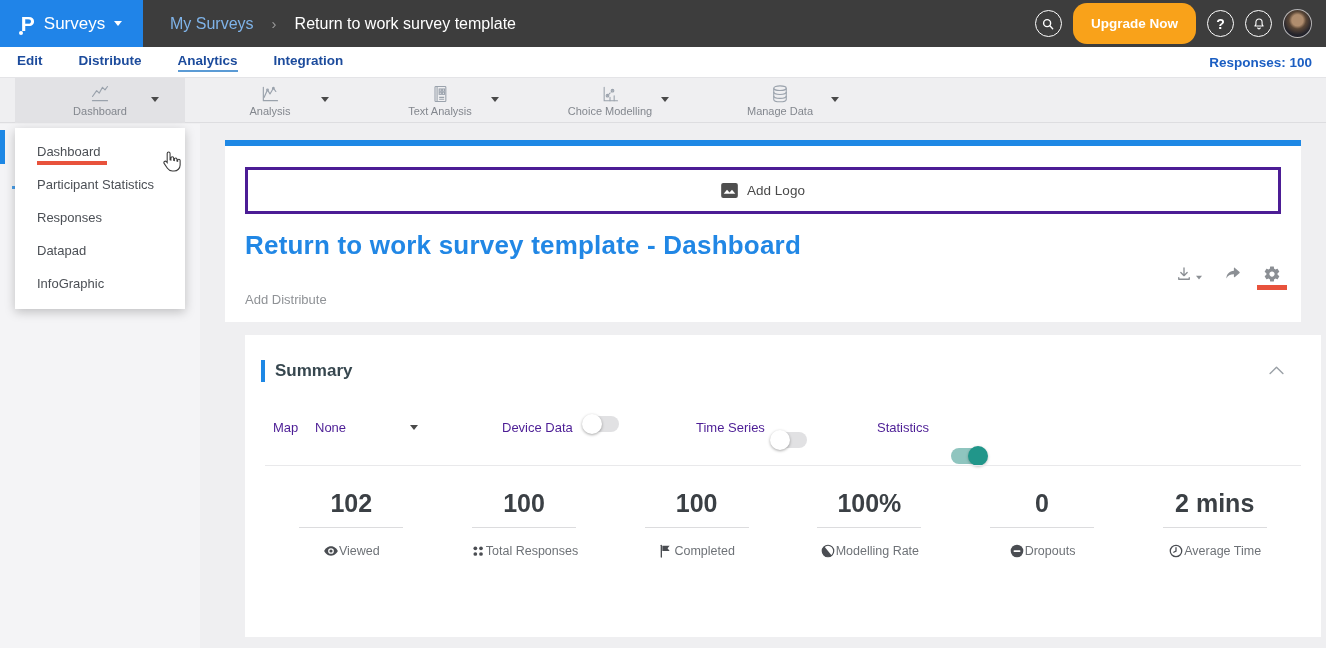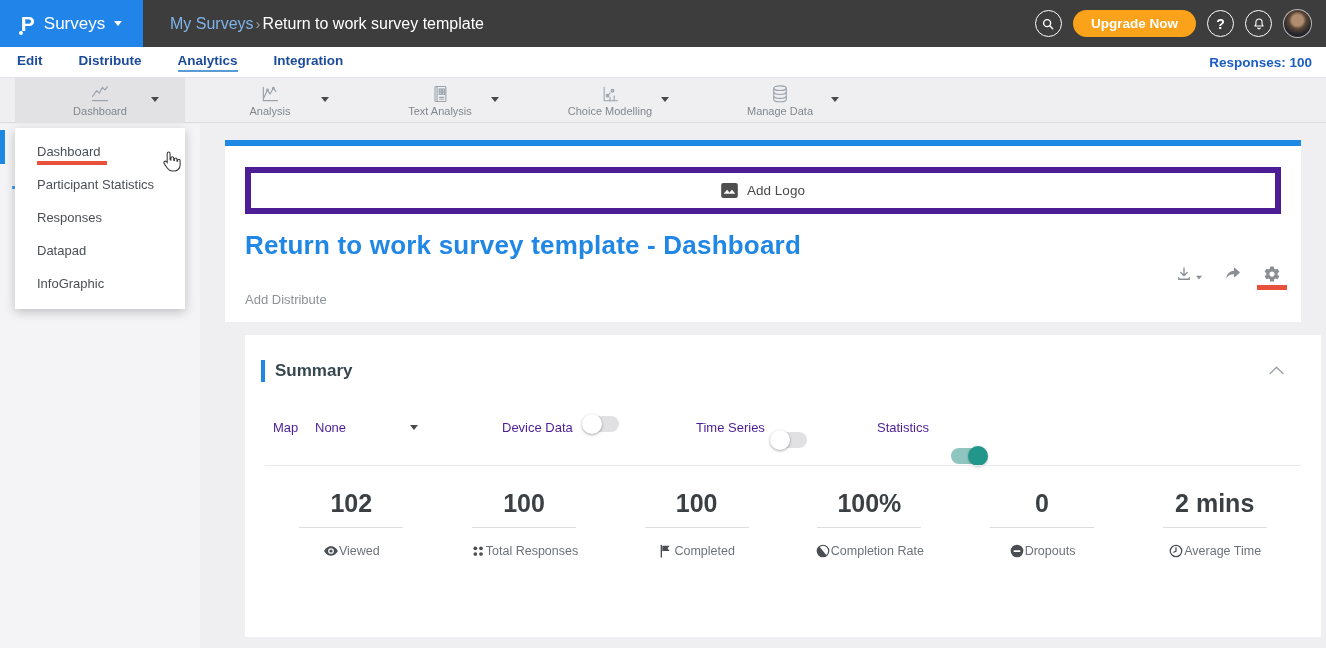--- a/index.html
+++ b/index.html
@@ -11,30 +11,30 @@
   .topbar { position:absolute; top:0; left:0; width:1326px; height:47px;
             background:var(--topbar-dark,#3d3d3d); display:flex; align-items:center; z-index:30; }
   .logo-block { width:143px; height:47px; background:var(--brand-blue,#2084e8);
                 display:flex; align-items:center; justify-content:center; gap:9px; cursor:pointer; }
   .logo-glyph { color:#fff; font-size:21px; font-weight:700; position:relative; line-height:1; }
   .logo-glyph::after { content:""; position:absolute; left:-2px; bottom:-1px; width:4px; height:4px;
                        border-radius:50%; background:#fff; }
   .logo-product { color:#fff; font-size:17px; font-weight:400; }
   .caret-down { width:0; height:0; border-left:4px solid transparent; border-right:4px solid transparent;
                 border-top:5px solid #fff; display:inline-block; }
-  .breadcrumb { display:flex; align-items:center; gap:2px; margin-left:27px; font-size:16px; }
+  .breadcrumb { display:flex; align-items:center; gap:18px; margin-left:27px; font-size:16px; }
   .bc-parent { color:#7fb3e8; cursor:pointer; }
   .bc-sep { color:#9a9a9a; font-size:15px; }
   .bc-current { color:#fff; }
   .topbar-right { margin-left:auto; display:flex; align-items:center; gap:11px; padding-right:14px; }
   .circle-btn { width:27px; height:27px; border-radius:50%; border:1.6px solid #fff; color:#fff;
                 display:flex; align-items:center; justify-content:center; cursor:pointer; background:transparent;
                 font-size:14px; font-weight:700; }
   .upgrade-btn { background:var(--orange,#f9a21a); color:#fff; border:none; border-radius:14px;
-                 height:27px; padding:0 18px; font-size:13.5px; font-weight:700; cursor:pointer;
+                 height:41px; padding:0 18px; font-size:13.5px; font-weight:700; cursor:pointer;
                  font-family:"Liberation Sans",sans-serif; }
   .avatar { width:29px; height:29px; border-radius:50%; border:1px solid rgba(255,255,255,.65);
             background:radial-gradient(circle at 50% 38%, #b08d6e 0 26%, #5a4636 40%, #23232b 68%); cursor:pointer; }
 
   
   .navrow { position:absolute; top:47px; left:0; width:1326px; height:31px; background:#fff;
             border-bottom:1px solid #e4e4e7; display:flex; align-items:center; z-index:25; }
   .nav-item { color:var(--link-navy,#1c4b9c); font-size:13.5px; font-weight:700; margin-left:36px;
               cursor:pointer; padding-bottom:2px; border-bottom:2px solid transparent; }
   .nav-item:first-child { margin-left:17px; }
@@ -63,21 +63,21 @@
                color:#4b4f55; cursor:pointer; position:relative; }
   .menu-item .red-underline { display:none; position:absolute; left:22px; top:26px; width:70px; height:4px;
                background:var(--red-underline,#e8523c); }
   .menu-item.on .red-underline { display:block; }
   .cursor-hand { position:absolute; top:148px; left:160px; width:23px; height:27px; z-index:50; pointer-events:none; }
 
   
   .card { position:absolute; background:#fff; }
   .card1 { left:225px; top:140px; width:1076px; height:182px; }
   .blue-bar { width:100%; height:6px; background:var(--accent-blue,#1e88e5); }
-  .addlogo-box { margin:21px 20px 0; height:47px; border:6px solid #4c1d95; display:flex;
+  .addlogo-box { margin:21px 20px 0; height:47px; border:3px solid #4c1d95; display:flex;
                  align-items:center; justify-content:center; gap:9px; cursor:pointer; }
   .addlogo-box span { font-size:13.5px; color:#4a4a4a; }
   .title-row { display:flex; align-items:flex-start; margin:16px 20px 0;flex-direction:column; }
   .page-title { color:var(--title-blue,#2187e5); font-size:26px; font-weight:700; letter-spacing:.2px; cursor:text; }
   .title-actions { margin-left:auto; display:flex; align-items:center; gap:21px; color:#8b8f94; padding-top:4px; }
   .action-ic { position:relative; cursor:pointer; display:flex; align-items:center; }
   .action-ic svg { width:18px; height:18px; }
   .dl-caret { border-top-color:#8b8f94; transform:scale(.75); margin-left:2px; margin-top:6px; }
   .gear-underline { position:absolute; left:-6px; top:20px; width:30px; height:5px; background:var(--red-underline,#e8523c); }
   .add-desc { margin:9px 20px 0; font-size:13px; color:#8f9296; cursor:text; }
@@ -358,21 +358,21 @@
         </span>
       </div>
       <div class="stat-col">
         <span class="stat-value">100%</span>
         <span class="stat-rule"></span>
         <span class="stat-labelrow">
           <svg viewBox="0 0 24 24">
               <circle cx="12" cy="12" r="8.6" fill="none" stroke="currentColor" stroke-width="1.8"></circle>
               <path d="M12 3.4a8.6 8.6 0 0 0 0 17.2z" fill="currentColor" transform="rotate(-40 12 12)"></path>
             </svg>
-          <span>Completion Rate</span>
+          <span>Modelling Rate</span>
         </span>
       </div>
       <div class="stat-col">
         <span class="stat-value">0</span>
         <span class="stat-rule"></span>
         <span class="stat-labelrow">
           <svg viewBox="0 0 24 24">
               <circle cx="12" cy="12" r="9.5" fill="currentColor"></circle>
               <rect x="6.8" y="10.8" width="10.4" height="2.6" rx="1.2" fill="#fff"></rect>
             </svg>

